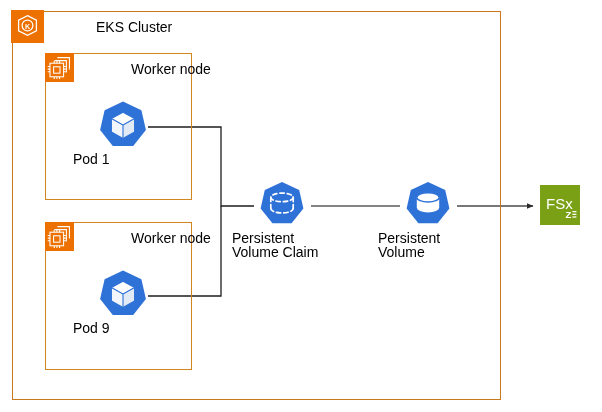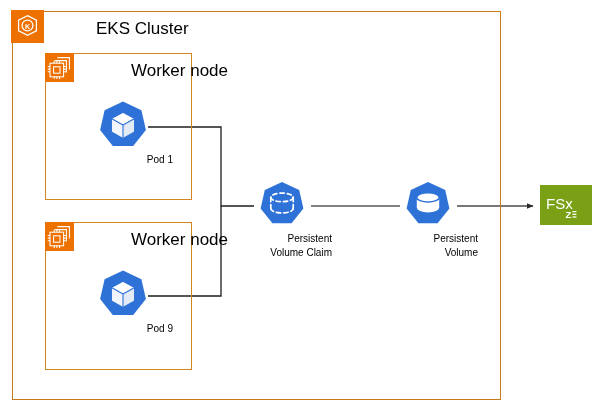--- a/index.html
+++ b/index.html
@@ -17,45 +17,45 @@
   #node2-box{left:45px;top:222px;width:147px;height:148px;border:1.4px solid #D2871E;}
 
   
   .badge{position:absolute;background:#ED7100;display:block;}
   #cluster-badge{left:11px;top:10px;width:33px;height:33px;}
   #node1-badge{left:45px;top:53px;width:29px;height:29px;}
   #node2-badge{left:45px;top:222px;width:29px;height:29px;}
   .badge svg{display:block;width:100%;height:100%;}
 
   
-  .group-title{position:absolute;font-size:17px;line-height:1;color:#000;white-space:nowrap;padding-left:44px;}
+  .group-title{position:absolute;font-size:14px;line-height:1;color:#000;white-space:nowrap;padding-left:44px;}
   #cluster-title{left:52px;top:20px;}
   #node1-title{left:87px;top:62px;}
   #node2-title{left:87px;top:231px;}
 
   
   .k8s-node{position:absolute;width:56px;height:56px;}
   .k8s-node svg{display:block;width:56px;height:56px;}
   #pod1-icon{left:95px;top:99px;}
   #pod2-icon{left:95px;top:268px;}
   #pvc-icon{left:254px;top:178px;}
   #pv-icon{left:400px;top:178px;}
 
   .node-label{
-    position:absolute;font-size:10px;line-height:13.5px;
-    text-align:right;white-space:pre-line;color:#000;
+    position:absolute;font-size:14px;line-height:13.5px;
+    text-align:left;white-space:pre-line;color:#000;
   }
   #pod1-label{left:73px;top:153px;width:100px;}
   #pod2-label{left:73px;top:322px;width:100px;}
   #pvc-label{left:232px;top:232px;width:100px;}
   #pv-label{left:378px;top:232px;width:100px;}
 
   
   #fsx-tile{
-    position:absolute;left:540px;top:185px;width:52px;height:40px;
+    position:absolute;left:540px;top:185px;width:40px;height:40px;
     background:#7AA116;
   }
   #fsx-tile svg{display:block;width:40px;height:40px;}
 </style>
 </head>
 <body>
 
 <svg id="canvas" viewBox="0 0 602 412" xmlns="http://www.w3.org/2000/svg">
   <defs>
     <marker id="arrowhead" markerWidth="7" markerHeight="6" refX="6.5" refY="3" orient="auto" markerUnits="userSpaceOnUse">

